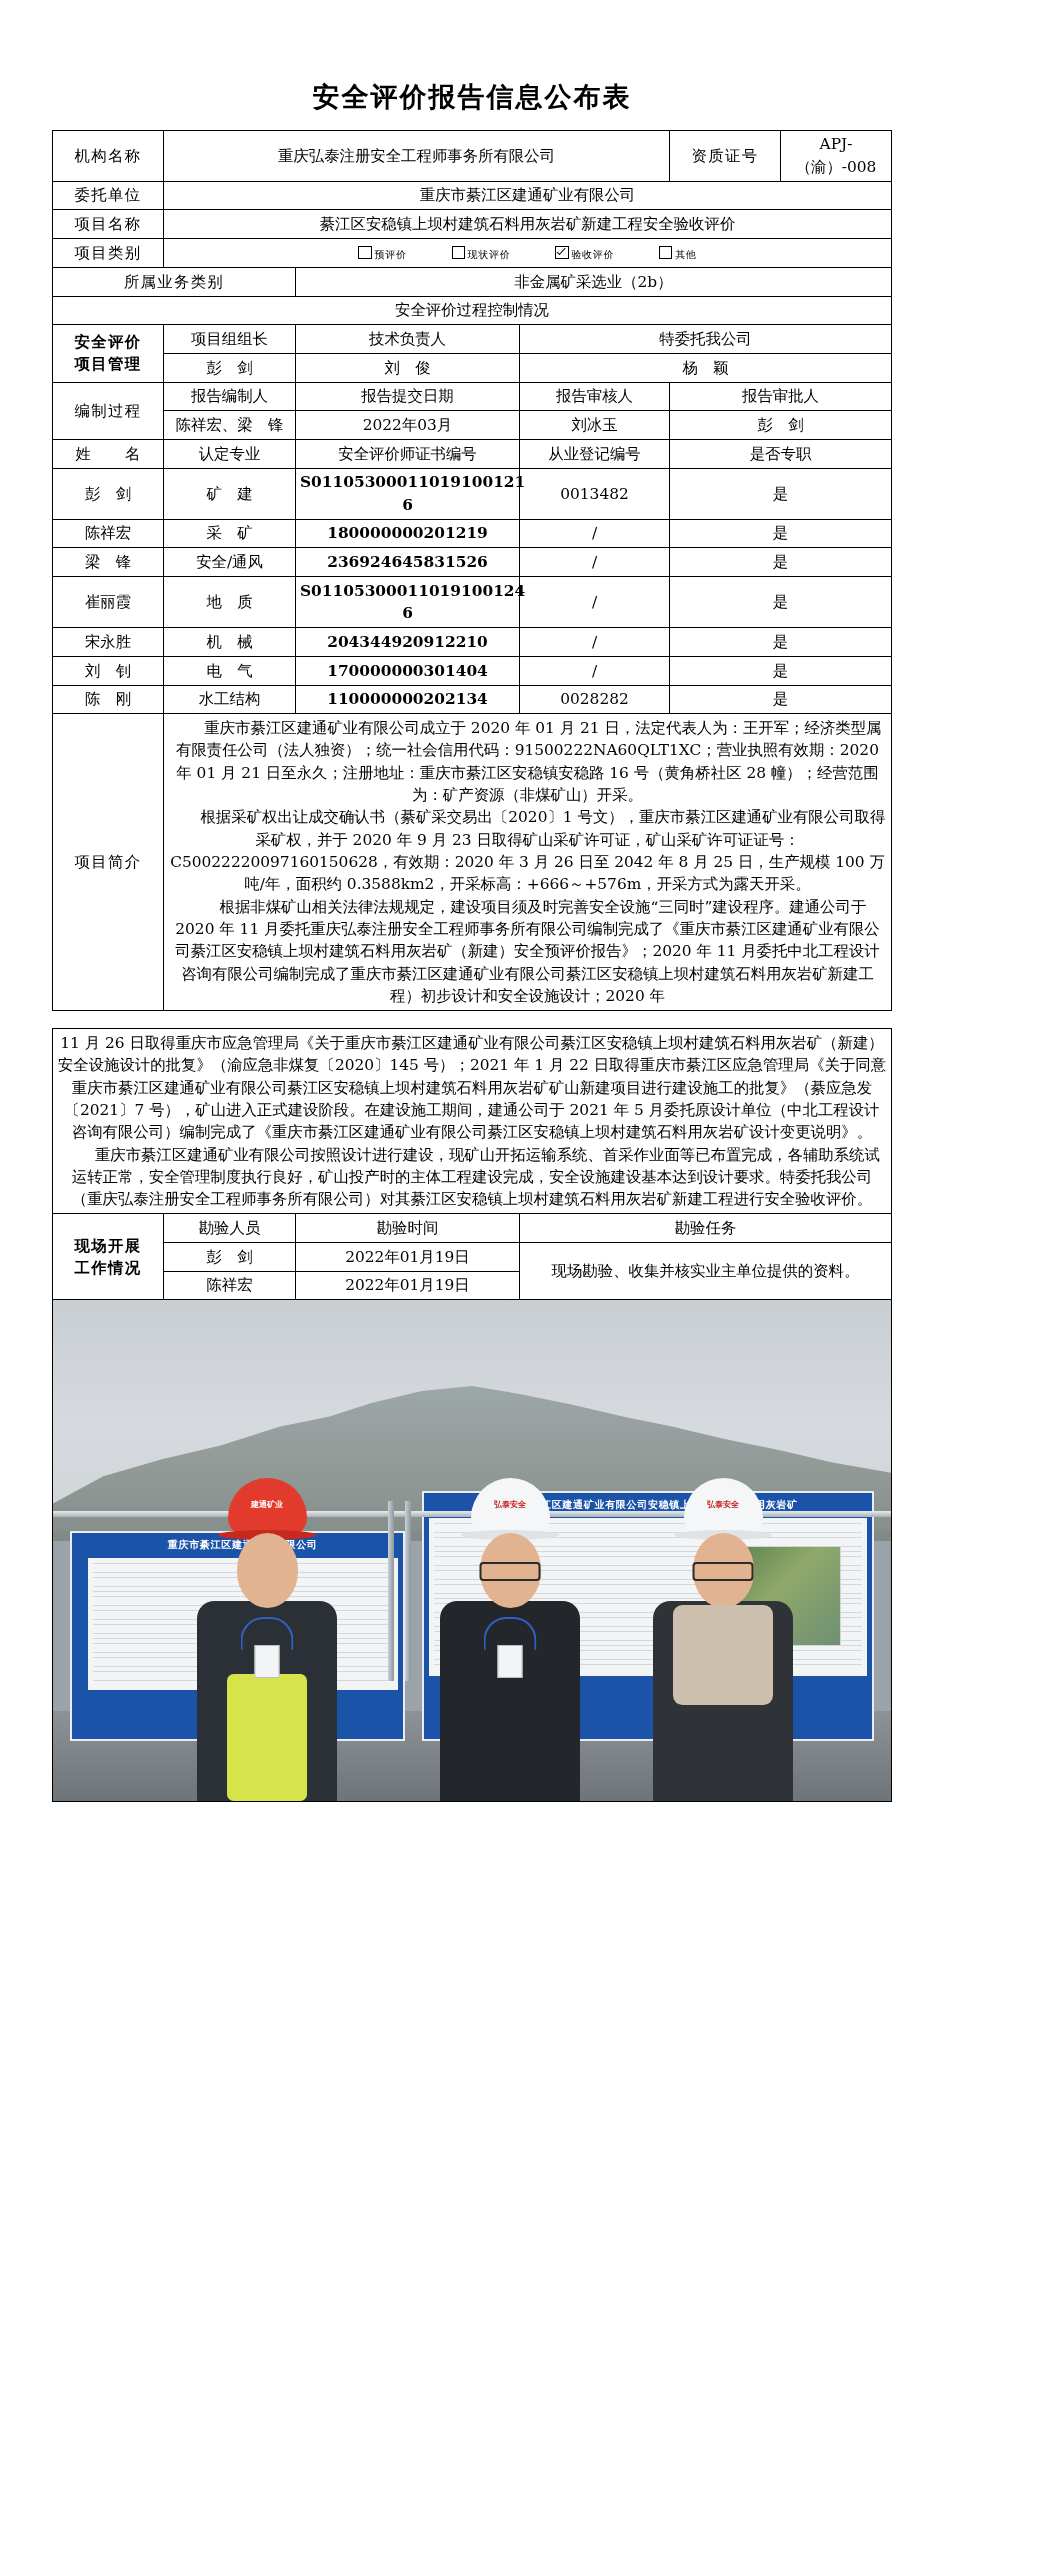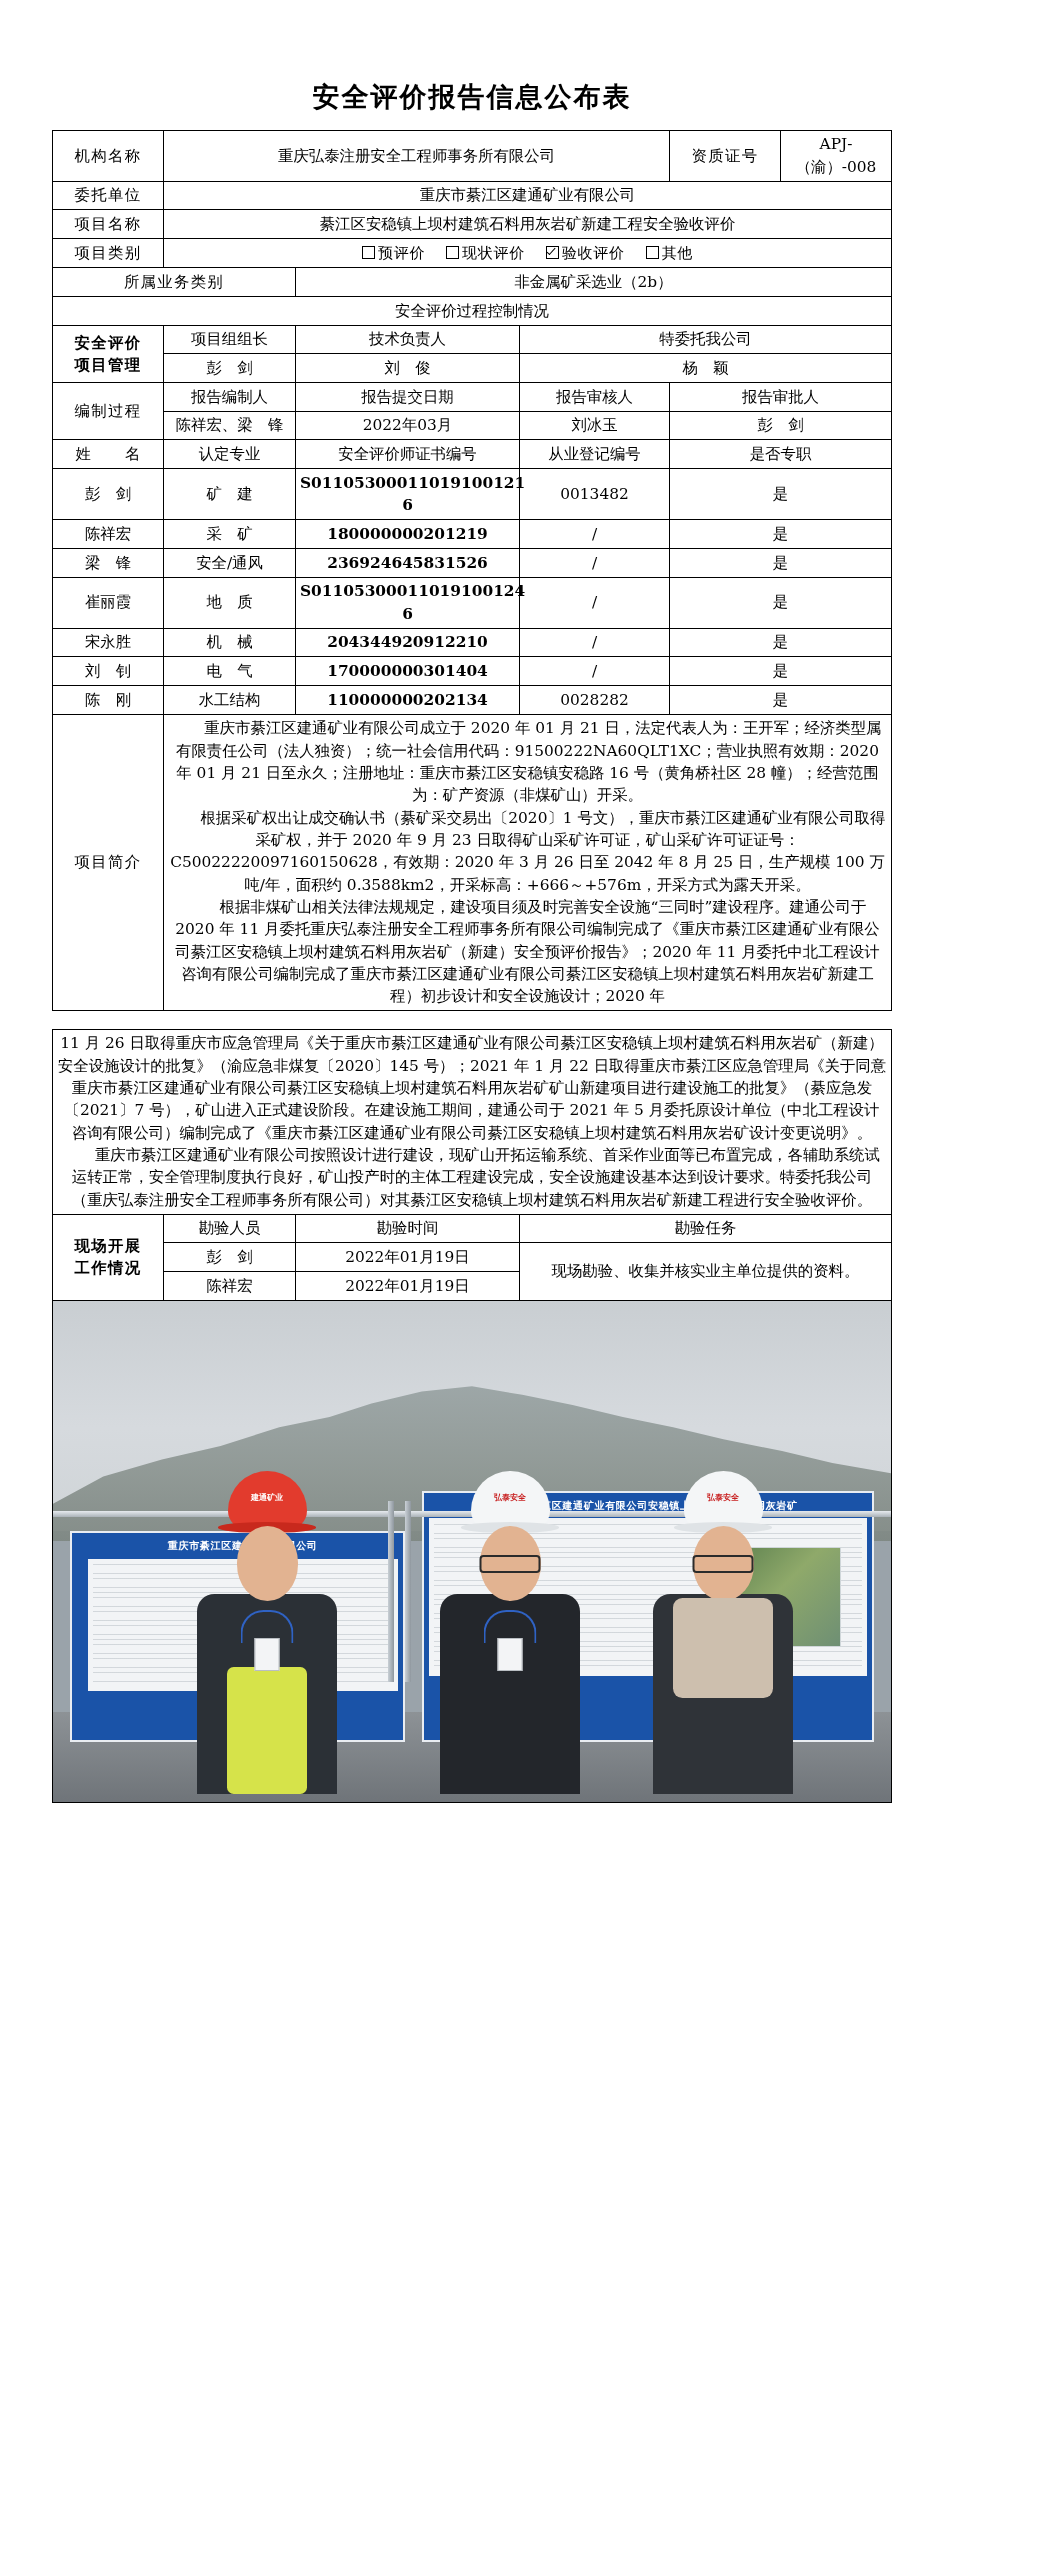--- a/index.html
+++ b/index.html
@@ -54,22 +54,22 @@
   }
   .thin{ font-weight:normal; }
 
   
   .block1{ width:839px;border-radius:11px; }
   .block2{ width:839px; margin-top:0; }
 
   .chk-row{ text-align:center; }
   .chk-item{
     display:inline-block;
-    margin:0 8px;
-    font-size:15px;
+    margin:0 20px;
+    font-size:10px;
     white-space:nowrap;
     letter-spacing:0.7px;
   }
   .box{
     display:inline-block;
     width:11.4px;height:11.4px;
     border:1.1px solid #000;
     margin-right:2.7px;
     position:relative;
     vertical-align:-1.3px;
@@ -153,21 +153,21 @@
     border:0.7px solid #cfd6d9;
   }
   .rail{
     position:absolute;left:0;top:42%;width:100%;height:6px;
     background:linear-gradient(#e6eaee,#aab2b8);
   }
   .post{
     position:absolute;top:40%;width:6px;height:36%;
     background:linear-gradient(90deg,#c9d0d6,#8f979e);
   }
-  .person{ position:absolute; bottom:8px; }
+  .person{ position:absolute; bottom:0; }
   .helmet{
     width:79px;height:59px;border-radius:41px 41px 20px 20px;
     position:relative;margin:0 auto;
   }
   .helmet::after{
     content:"";position:absolute;left:-9.4px;bottom:-3.3px;
     width:98px;height:10.7px;border-radius:50%;
   }
   .head{
     width:61px;height:75px;border-radius:31px/37px;

